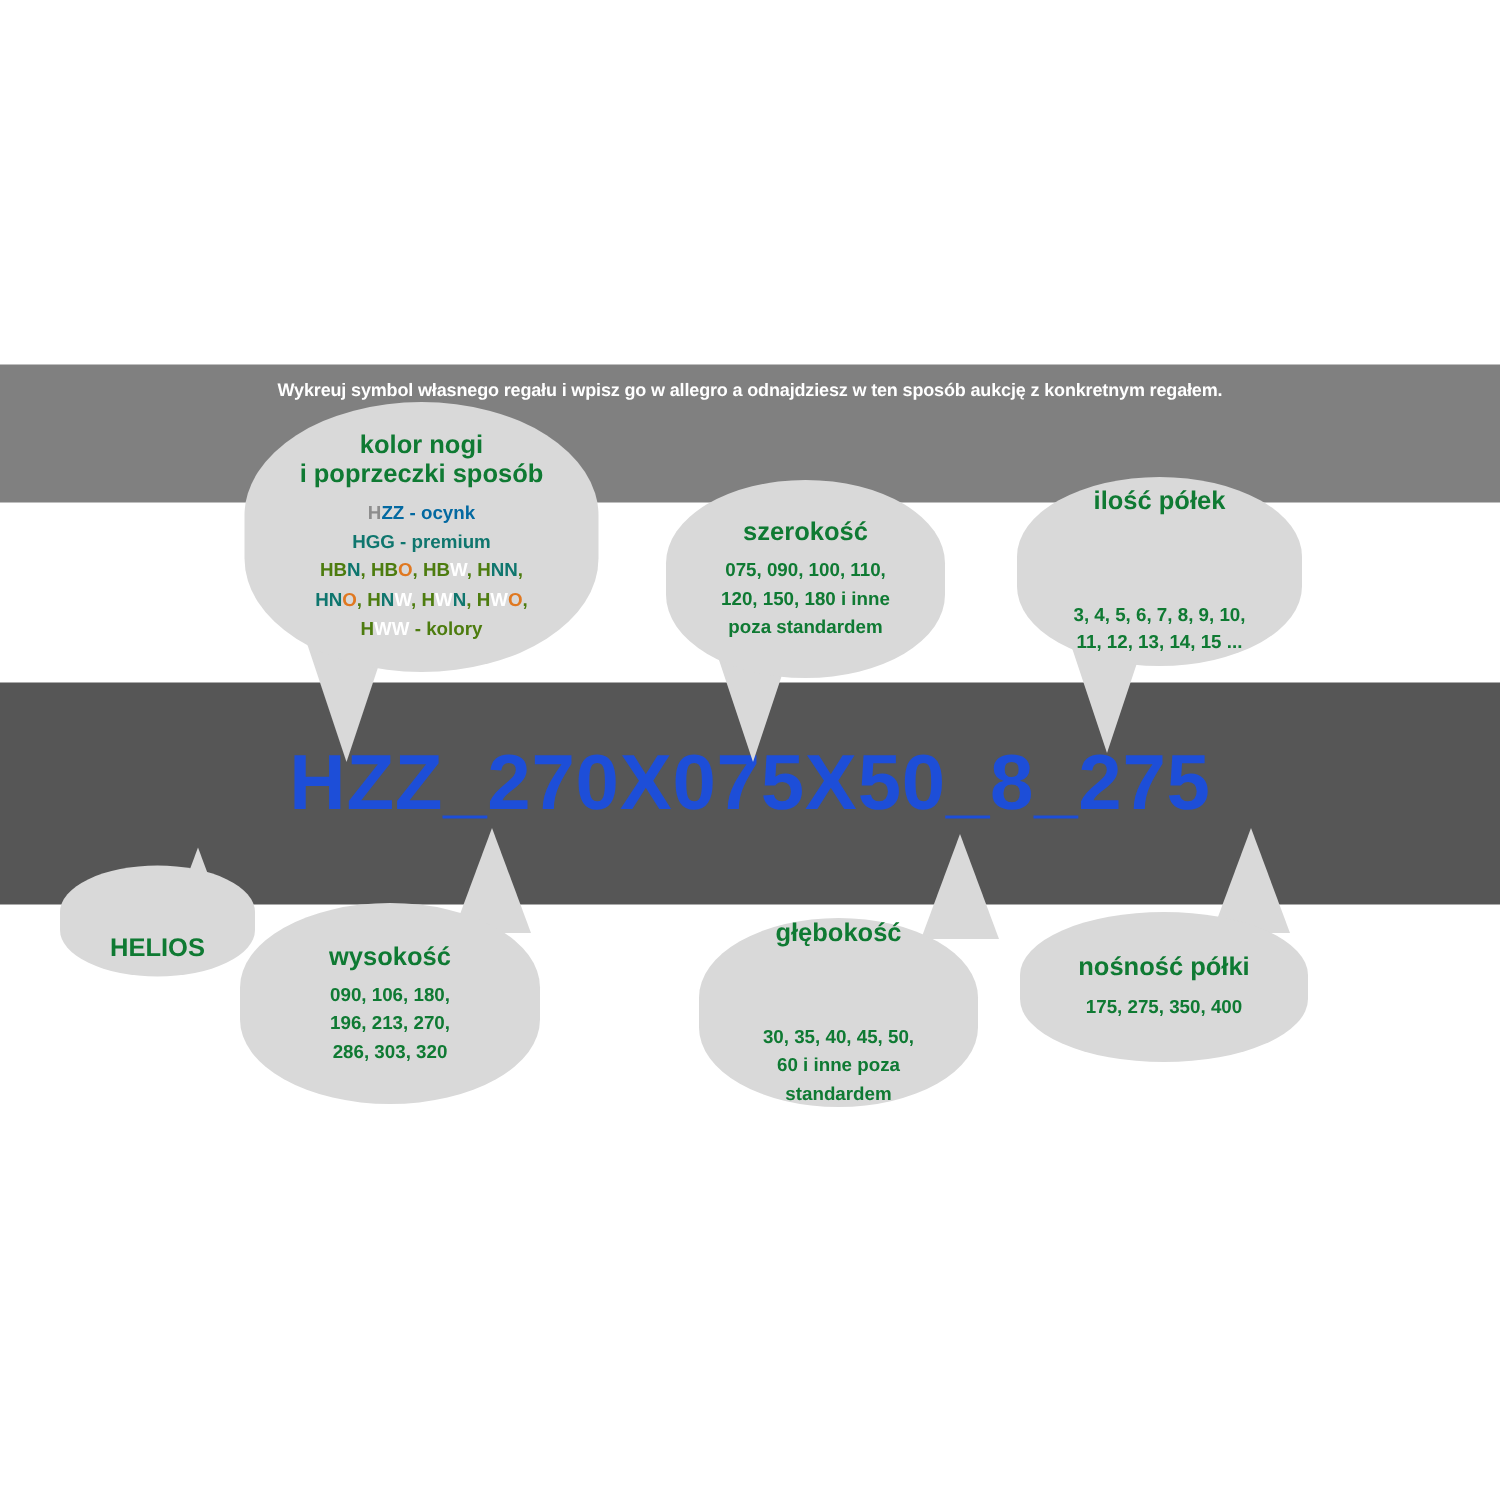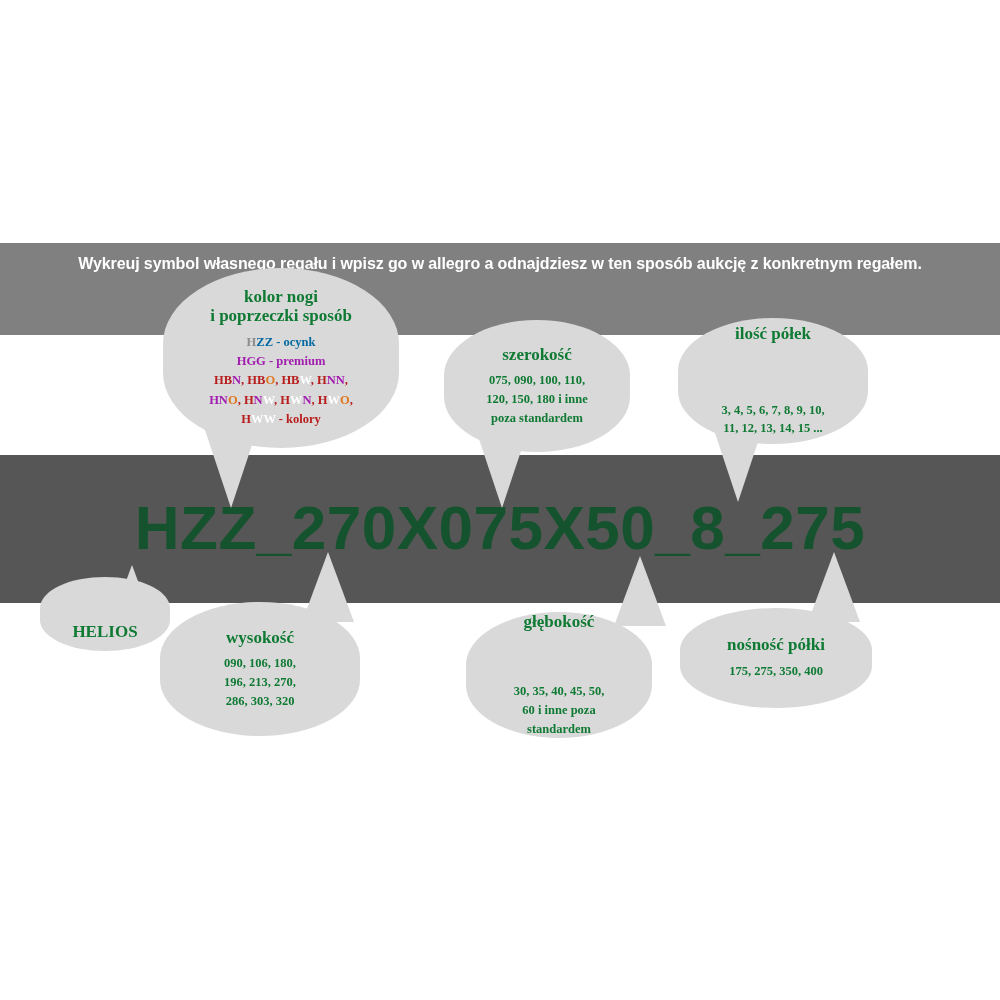--- a/index.html
+++ b/index.html
@@ -37,53 +37,52 @@
   }
 
   
   .headline {
     position: absolute;
     top: 252px;
     left: 60px;
     width: 880px;
     text-align: center;
     color: #ffffff;
-    font-size: 16px;
+    font-size: 12px;
     font-weight: bold;
     line-height: 1.45;
     letter-spacing: -0.1px;
   }
 
   
   .code {
     position: absolute;
     top: 492px;
     left: 0;
     width: 1000px;
     text-align: center;
-    color: #14532d;
-    font-size: 62px;
+    color: #1d4ed8;
+    font-size: 52px;
     font-weight: bold;
     letter-spacing: 0.5px;
     white-space: nowrap;
   }
 
   
   .bubble {
     position: absolute;
     background: #d9d9d9;
     border-radius: 50% / 42%;
     box-sizing: border-box;
     text-align: center;
     display: flex;
     flex-direction: column;
     align-items: center;
     justify-content: center;
     padding: 6px 10px;
-    font-family: Liberation Serif, serif;
   }
   .bubble .title {
     color: #0f7a33;
     font-weight: bold;
     font-size: 17px;
     line-height: 1.15;
     margin-bottom: 7px;
   }
   .bubble .body {
     color: #0f7a33;
@@ -129,22 +128,22 @@
 
   
   #b-helios .title {
     margin-bottom: 0;
     font-size: 17px;
     margin-top: 36px;
   }
 
   
   .c-green  { color: #0369a1; }
-  .c-blue   { color: #a21caf; }
-  .c-black  { color: #b91c1c; }
+  .c-blue   { color: #0f766e; }
+  .c-black  { color: #4d7c0f; }
   .c-orange { color: #e07820; }
   .c-white  { color: #ffffff; }
   .c-gray   { color: #8d8d8d; }
 
   .kolor-lines {
     font-size: 12.5px;
     font-weight: bold;
     line-height: 1.55;
     color: #0f7a33;
   }

